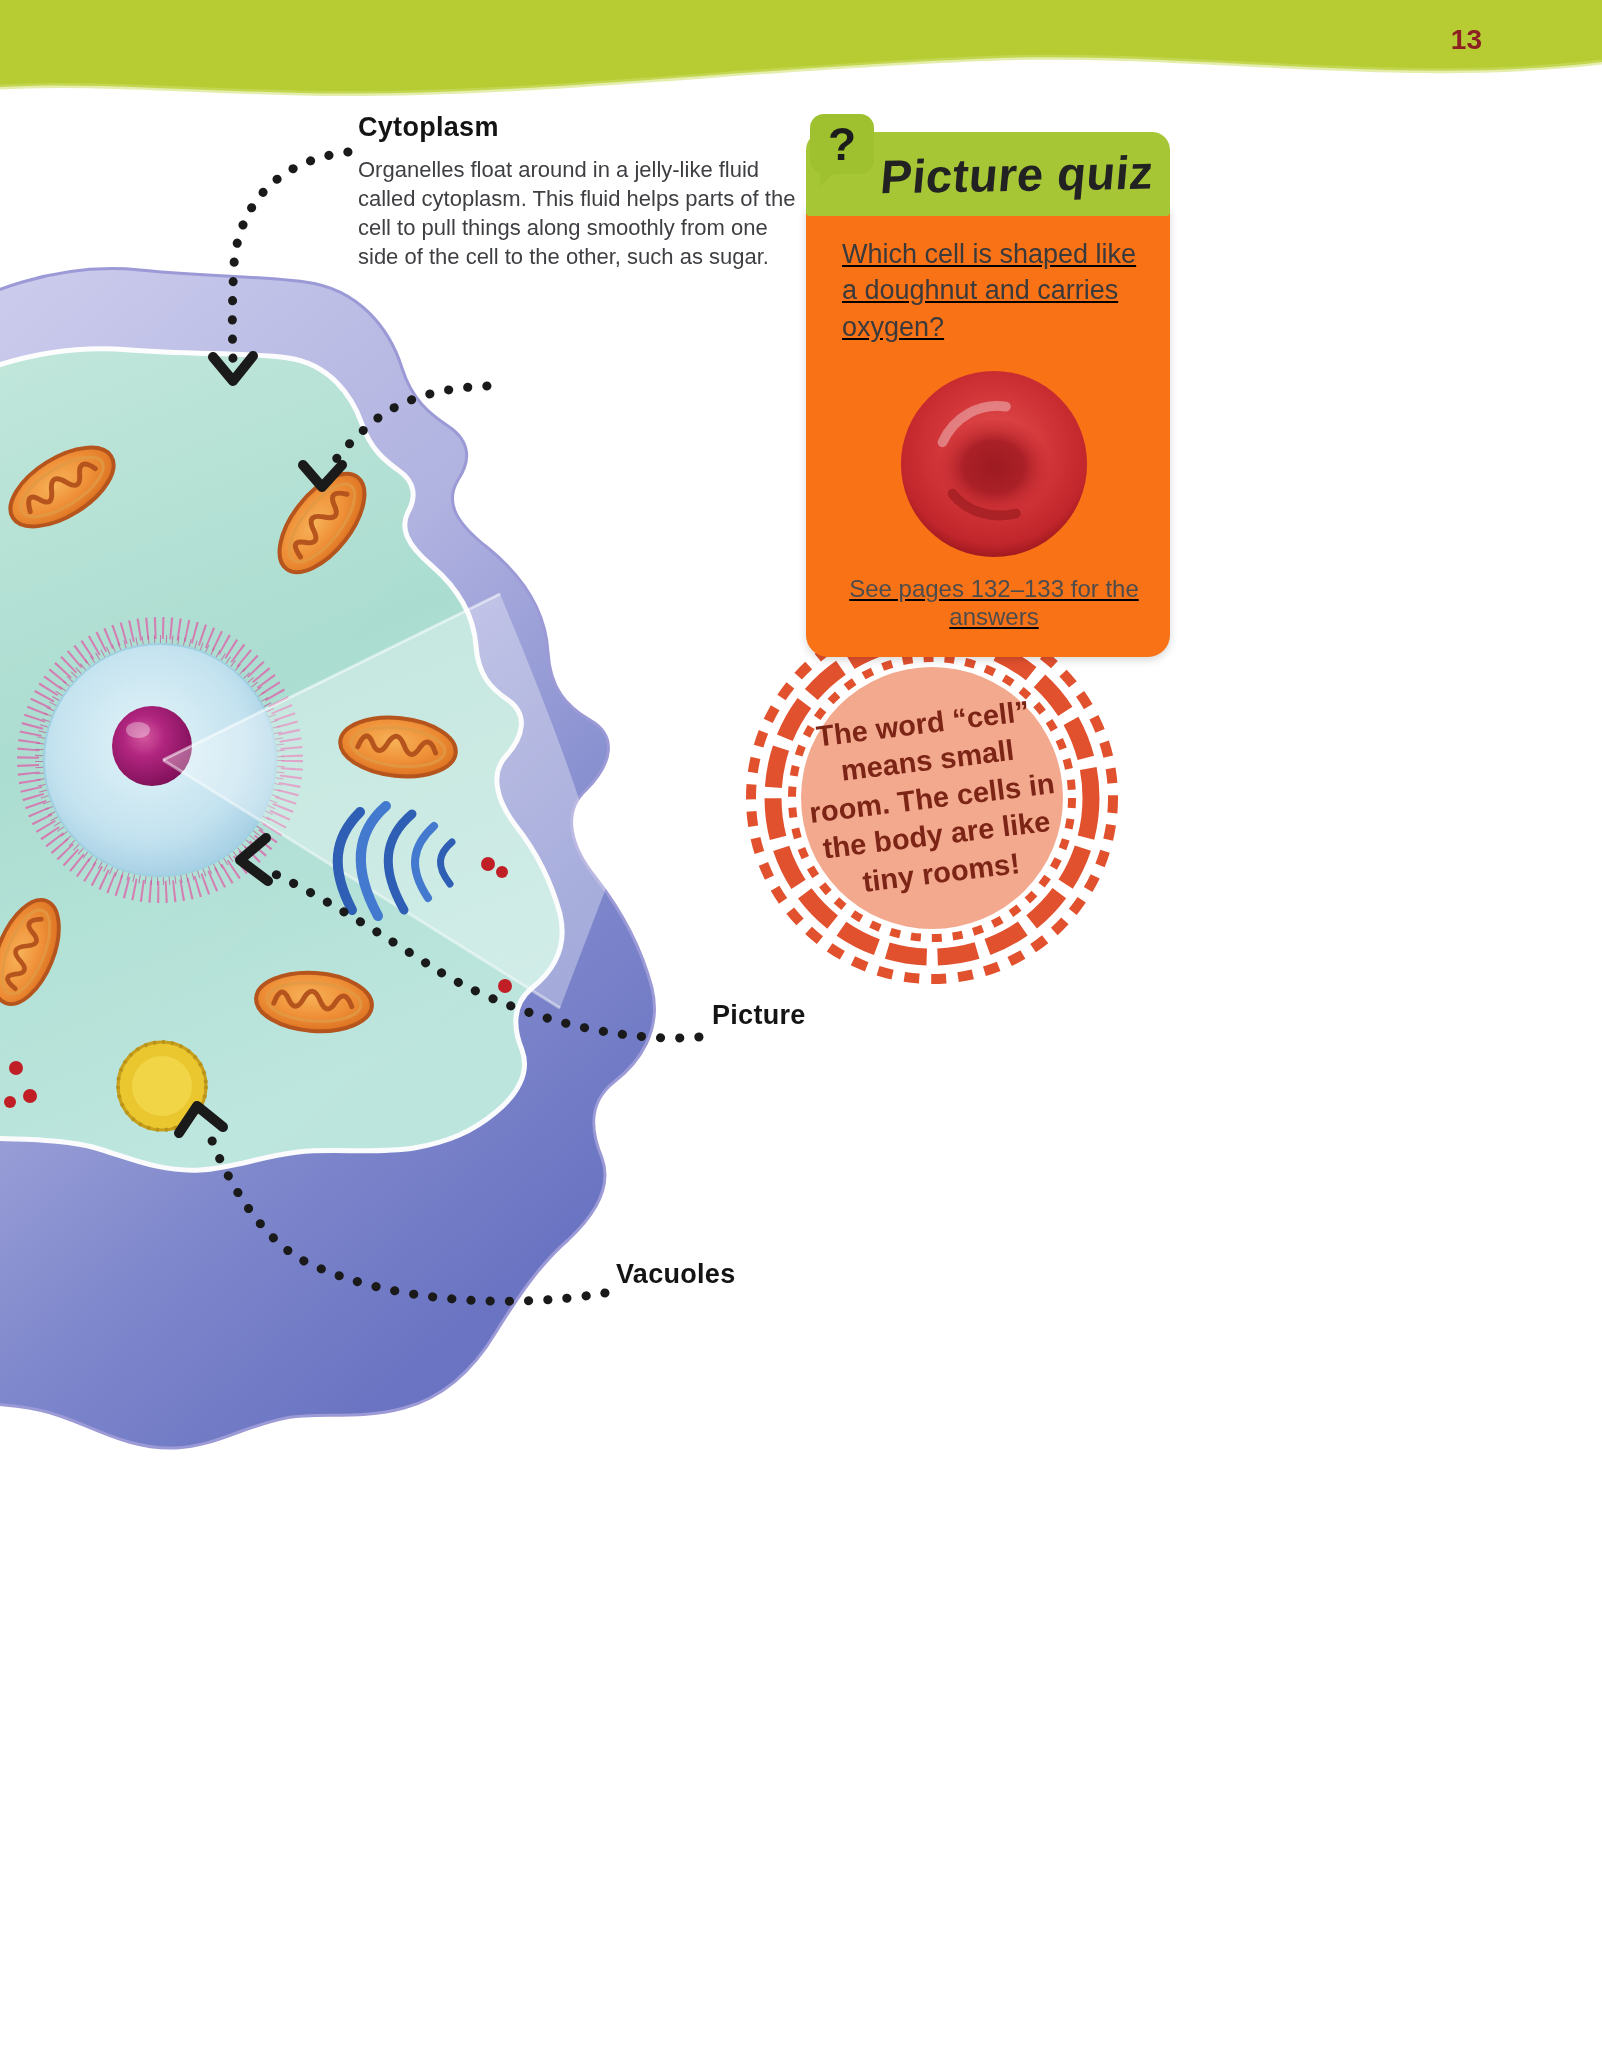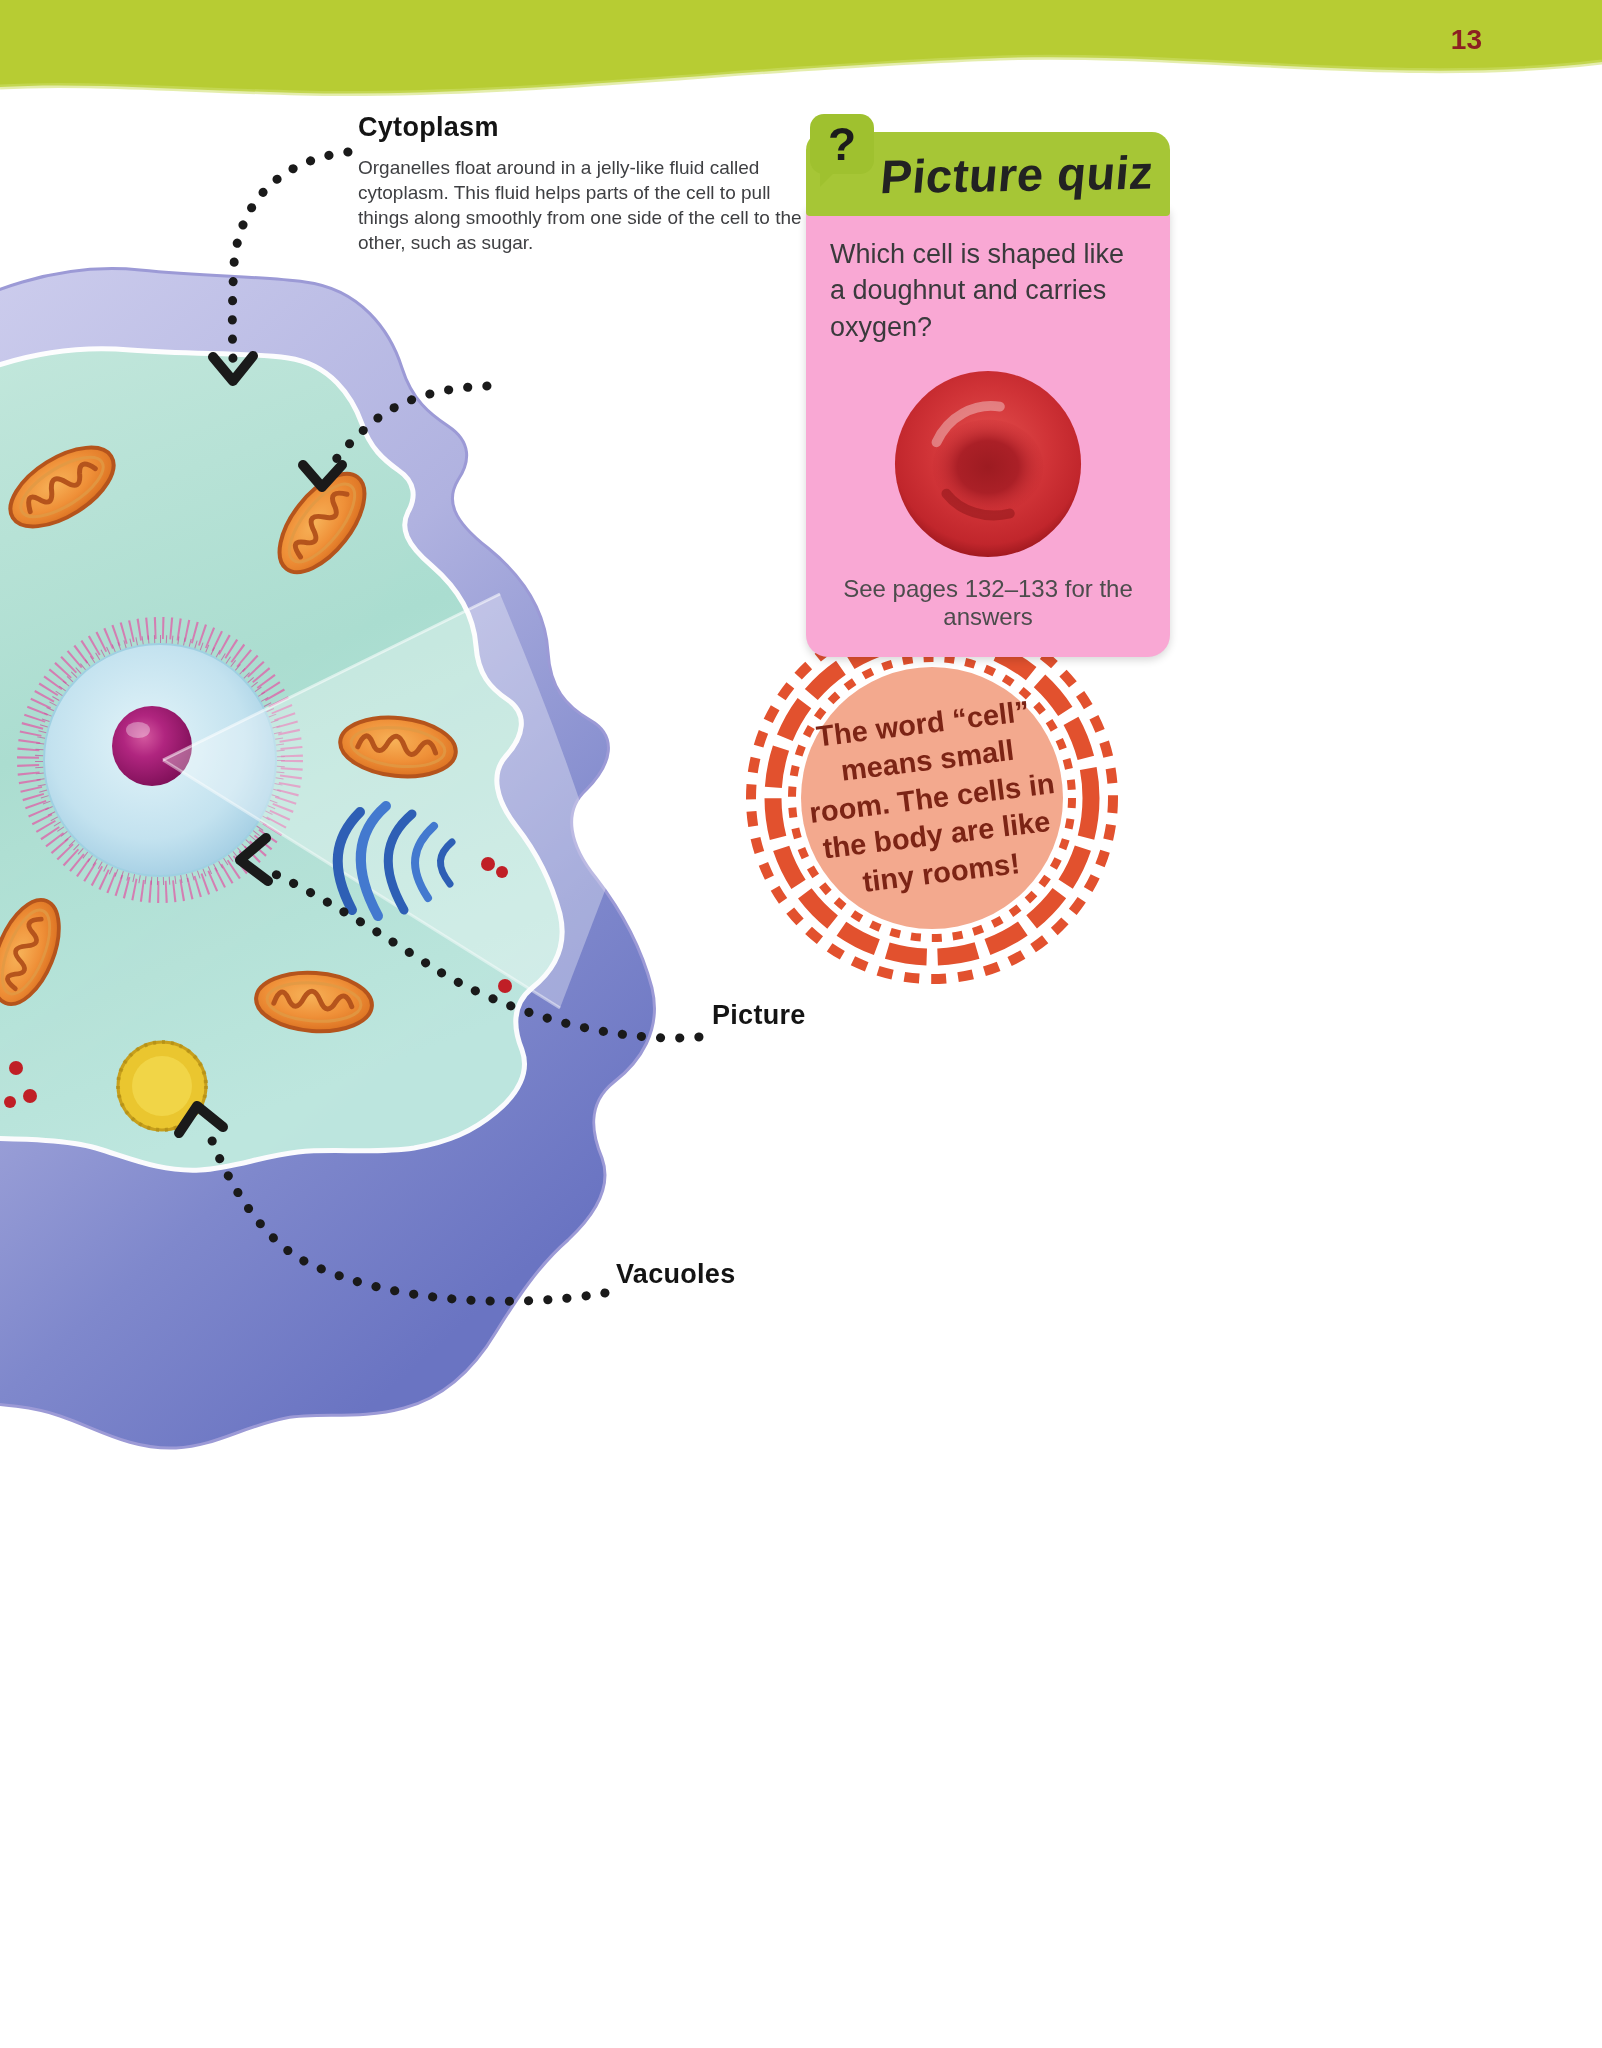--- a/index.html
+++ b/index.html
@@ -18,21 +18,21 @@
     position: absolute; top: 24px; right: 120px;
     font-size: 28px; font-weight: 700; color: #8c2022; z-index: 5;
   }
 
   
   .illustration { position: absolute; top: 0; left: 0; width: 1602px; height: 2048px; z-index: 1; }
 
   
   .label { position: absolute; z-index: 3; }
   .label h2 { margin: 0 0 12px 0; font-size: 27px; font-weight: 700; color: #141414; letter-spacing: 0.3px; }
-  .label p { margin: 0; font-size: 19px; line-height: 1.32; color: #3e3f42; }
+  .label p { margin: 0; font-size: 22px; line-height: 1.32; color: #3e3f42; }
   .label-cytoplasm   { left: 358px; top: 112px;  width: 445px; }
   .label-mitochondria{ left: 502px; top: 348px;  width: 295px; }
   .label-nucleus     { left: 712px; top: 1000px; width: 405px; }
   .label-vacuoles    { left: 616px; top: 1259px; width: 545px; }
 
   
   .quiz { position: absolute; left: 806px; top: 132px; width: 364px; z-index: 4; }
   .quiz-header {
     position: relative; height: 84px; background: #a6c636;
     border-radius: 18px 18px 4px 4px;
@@ -48,24 +48,24 @@
     background: #9fc12f; border-radius: 14px; z-index: 3;
     display: flex; align-items: center; justify-content: center;
     font-size: 46px; font-weight: 700; color: #1c1c1c;
   }
   .quiz-bubble::after {
     content: ""; position: absolute; left: 10px; bottom: -13px;
     width: 0; height: 0;
     border: 9px solid transparent; border-top-color: #9fc12f; border-left-color: #9fc12f;
   }
   .quiz-body {
-    position: relative; margin-top: -8px; background: #f9a8d4;
+    position: relative; margin-top: -8px; background: #f97316;
     border-radius: 0 0 22px 22px;
     box-shadow: 0 3px 9px rgba(0,0,0,0.16);
-    padding: 28px 24px 26px 24px; z-index: 1;
+    padding: 28px 24px 26px 36px; z-index: 1; text-decoration: underline;
   }
   .quiz-question { margin: 0; font-size: 27px; line-height: 1.35; color: #3a3a3c; }
   .rbc { display: block; margin: 20px auto 12px auto; width: 198px; height: 198px; }
   .quiz-footnote { margin: 4px 0 0 0; text-align: center; font-size: 24px; color: #4c4c4c; }
 
   
   .badge { position: absolute; left: 742px; top: 608px; width: 380px; height: 380px; z-index: 3; }
   .badge svg { position: absolute; left: 0; top: 0; width: 380px; height: 380px; }
   .badge-text {
     position: absolute; left: 0; top: 0; width: 380px; height: 380px;

